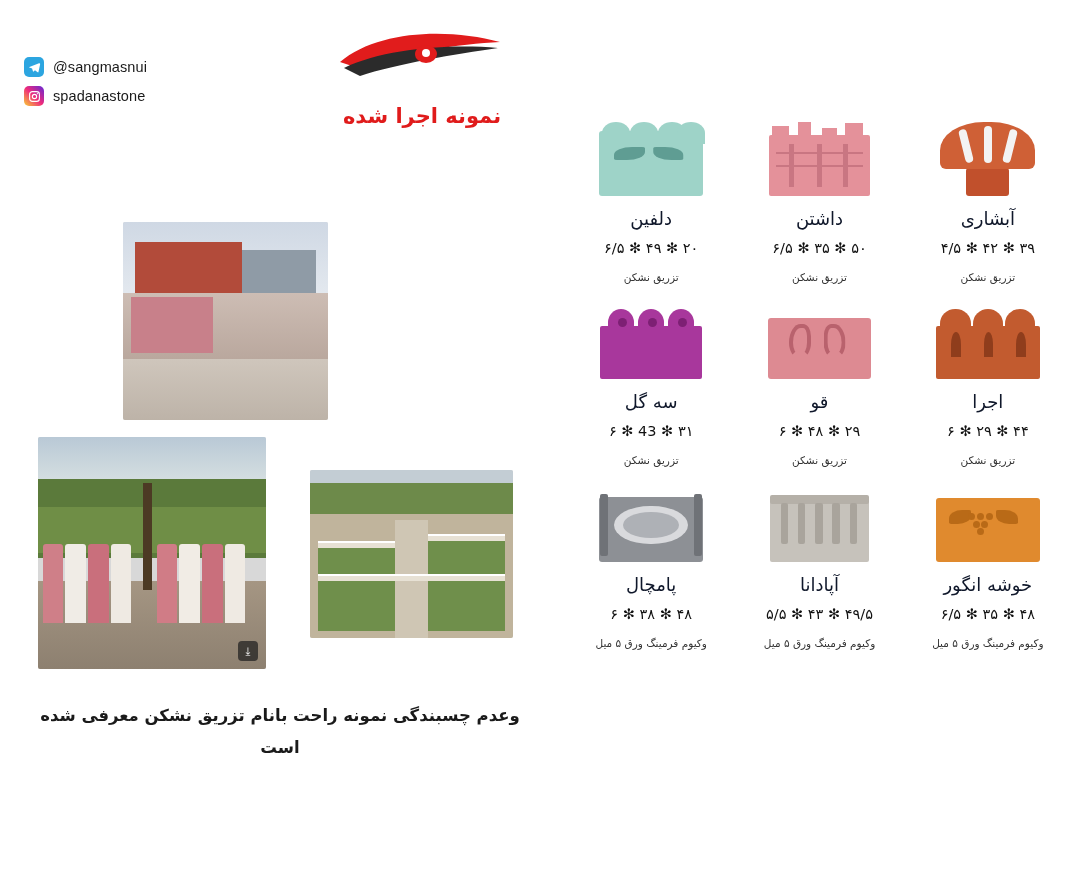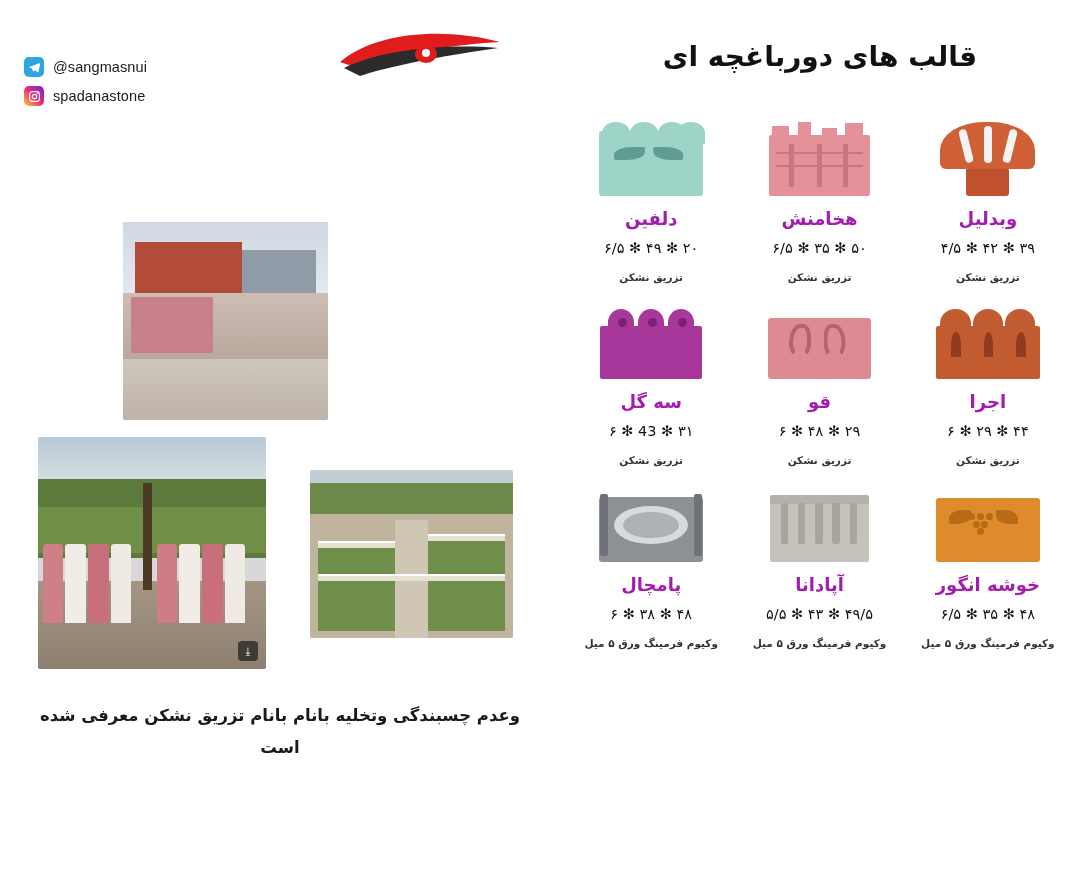--- a/index.html
+++ b/index.html
@@ -180,34 +180,33 @@
     justify-content: flex-start;
     padding-top: 4px;
   }
   .thumb {
     width: 108px; height: 74px;
     position: relative;
     margin-bottom: 12px;
   }
   .cell-name {
     font-size: 18px;
-    font-weight: bold;
-    color: #a21caf;
+    font-weight: normal;
+    color: #0f172a;
     margin-bottom: 11px;
   }
   .cell-dim {
     font-size: 14.5px;
     color: #111;
     margin-bottom: 15px;
     letter-spacing: .4px;
   }
   .cell-note {
     font-size: 10.5px;
     color: #333;
-    font-weight: bold;
   }
 
   
   .sh { position: absolute; left: 0; top: 0; width: 100%; height: 100%; }
 
   
   .abshari-base { position:absolute; left:30%; bottom:0; width:40%; height:38%; background:#c1502c; border-radius:3px; }
   .abshari-top  { position:absolute; left:6%; top:0; width:88%; height:64%;
     background:#cf6036; border-radius:46% 46% 6px 6px / 60% 60% 6px 6px; }
   .abshari-slitL { position:absolute; left:26%; top:10%; width:7%; height:46%; background:#f3f3f3; border-radius:4px; transform:rotate(-14deg); }
@@ -282,20 +281,21 @@
 
   <div class="logo-wrap">
     <svg width="180" height="62" viewBox="0 0 180 62">
       <path d="M10 40 C48 8, 118 6, 170 20 C130 22, 70 30, 28 46 Z" fill="#e11c1c"></path>
       <path d="M14 46 C56 26, 120 22, 168 26 C126 32, 66 42, 30 54 Z" fill="#2b2b2b"></path>
       <ellipse cx="96" cy="32" rx="11" ry="9" fill="#e11c1c"></ellipse>
       <ellipse cx="96" cy="31" rx="4" ry="4" fill="#fff"></ellipse>
     </svg>
   </div>
 
+  <div class="sample-title">نمونه اجرا شده</div>
 
   <div class="photo photo-1">
     <div class="ph1-sky"></div>
     <div class="ph1-bld"></div>
     <div class="ph1-bld2"></div>
     <div class="ph1-wall"></div>
     <div class="ph1-pink"></div>
     <div class="ph1-grnd"></div>
   </div>
 
@@ -322,61 +322,60 @@
     <div class="ph3-ground"></div>
     <div class="ph3-bed" style="left:4%; top:44%; width:38%; height:52%;"></div>
     <div class="ph3-bed" style="left:58%; top:40%; width:38%; height:56%;"></div>
     <div class="ph3-path" style="left:42%; top:30%; width:16%; height:70%;"></div>
     <div class="ph3-curbrow" style="left:4%; top:42%; width:38%;"></div>
     <div class="ph3-curbrow" style="left:58%; top:38%; width:38%;"></div>
     <div class="ph3-curbrow" style="left:4%; top:62%; width:92%;"></div>
   </div>
 
   <div class="desc">
-    <div>وعدم چسبندگی وتخلیه بانام بانام  تزریق نشکن  معرفی شده است</div>
+    <div>وعدم چسبندگی نمونه راحت بانام  تزریق نشکن  معرفی شده است</div>
   </div>
 
 </div>
 
 <div class="right-col">
-  <div class="catalog-title">قالب های دورباغچه ای</div>
 
   <div class="grid">
 
     <div class="cell">
       <div class="thumb">
         <div class="sh">
           <div class="abshari-base"></div>
           <div class="abshari-top"></div>
           <div class="abshari-slitL"></div>
           <div class="abshari-slitC"></div>
           <div class="abshari-slitR"></div>
         </div>
       </div>
-      <div class="cell-name">وبدلیل</div>
+      <div class="cell-name">آبشاری</div>
       <div class="cell-dim">۳۹ ✻ ۴۲ ✻ ۴/۵</div>
       <div class="cell-note">تزریق نشکن</div>
     </div>
 
     <div class="cell">
       <div class="thumb">
         <div class="sh">
           <div class="hk-body"></div>
           <div class="hk-step" style="left:6%;  top:6%;  width:16%; height:16%;"></div>
           <div class="hk-step" style="left:30%; top:0%;  width:12%; height:22%;"></div>
           <div class="hk-step" style="left:52%; top:8%;  width:14%; height:14%;"></div>
           <div class="hk-step" style="left:74%; top:2%;  width:16%; height:20%;"></div>
           <div class="hk-line" style="left:10%; top:40%; width:80%;"></div>
           <div class="hk-line" style="left:10%; top:58%; width:80%;"></div>
           <div class="hk-line" style="left:22%; top:30%; width:4%; height:58%;"></div>
           <div class="hk-line" style="left:48%; top:30%; width:4%; height:58%;"></div>
           <div class="hk-line" style="left:72%; top:30%; width:4%; height:58%;"></div>
         </div>
       </div>
-      <div class="cell-name">هخامنش</div>
+      <div class="cell-name">داشتن</div>
       <div class="cell-dim">۵۰ ✻ ۳۵ ✻ ۶/۵</div>
       <div class="cell-note">تزریق نشکن</div>
     </div>
 
     <div class="cell">
       <div class="thumb">
         <div class="sh">
           <div class="df-body"></div>
           <div class="df-arc" style="left:4%;"></div>
           <div class="df-arc" style="left:30%;"></div>

